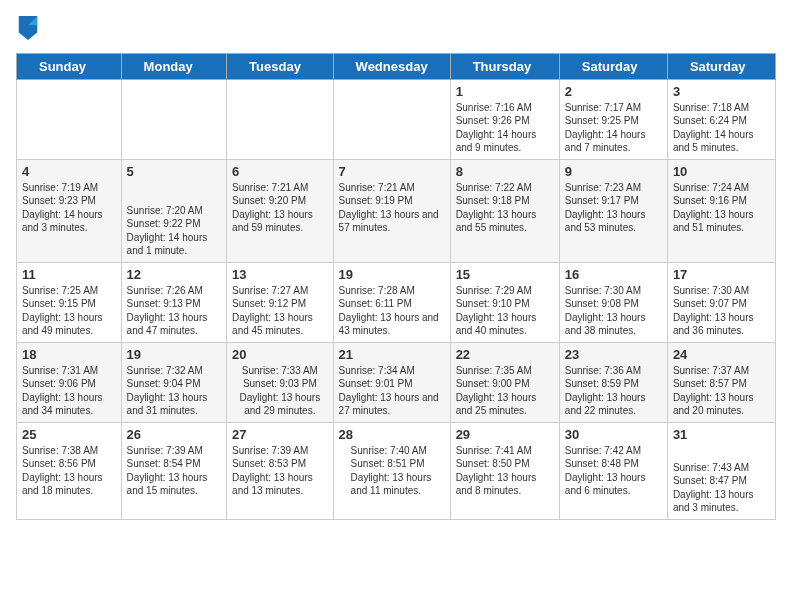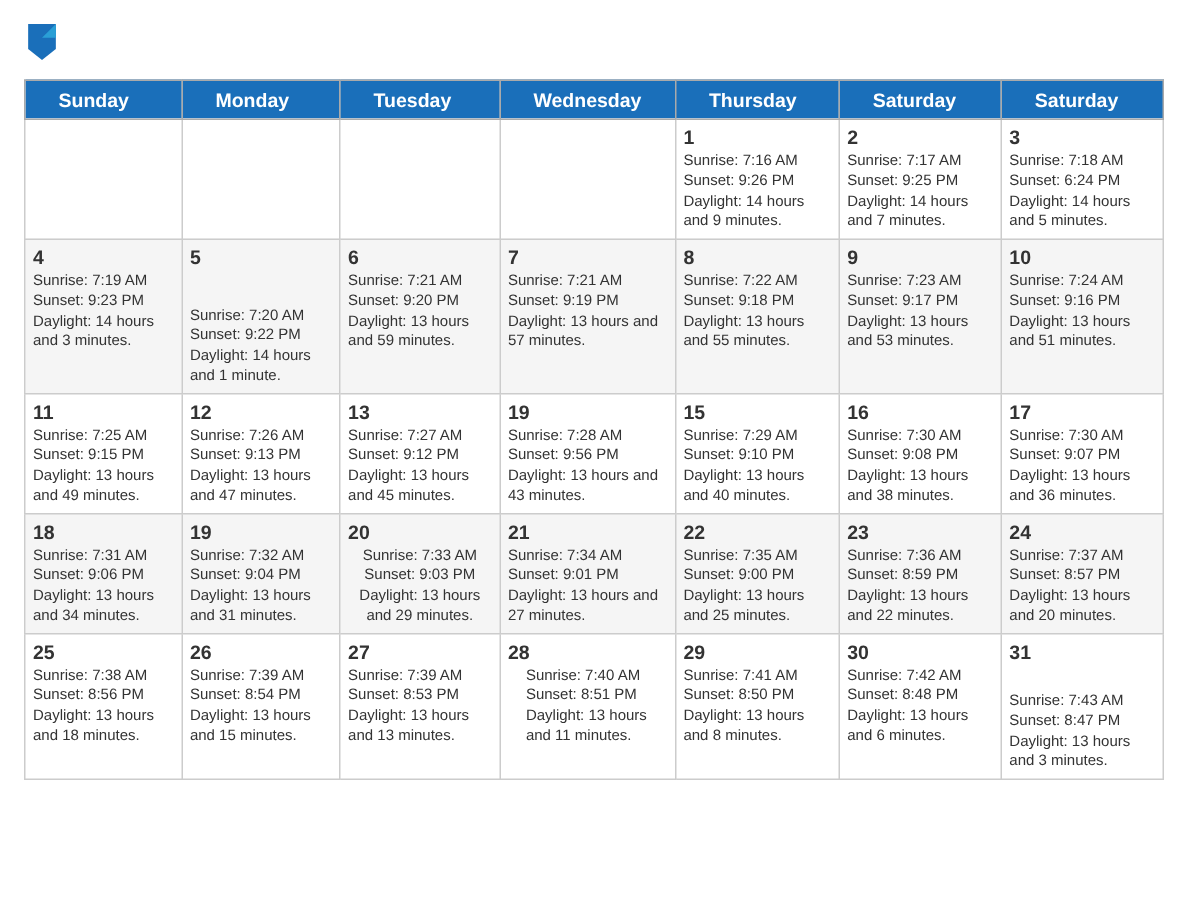--- a/index.html
+++ b/index.html
@@ -205,21 +205,21 @@
         </td>
         <td>
           <span class="day-number">13</span>
           <div class="day-info" style="white-space: pre-line;">Sunrise: 7:27 AM
 Sunset: 9:12 PM
 Daylight: 13 hours and 45 minutes.</div>
         </td>
         <td>
           <span class="day-number">19</span>
           <div class="day-info" style="white-space: pre-line;">Sunrise: 7:28 AM
-Sunset: 9:56 PM
+Sunset: 6:11 PM
 Daylight: 13 hours and 43 minutes.</div>
         </td>
         <td>
           <span class="day-number">15</span>
           <div class="day-info" style="white-space: pre-line;">Sunrise: 7:29 AM
 Sunset: 9:10 PM
 Daylight: 13 hours and 40 minutes.</div>
         </td>
         <td>
           <span class="day-number">16</span>

